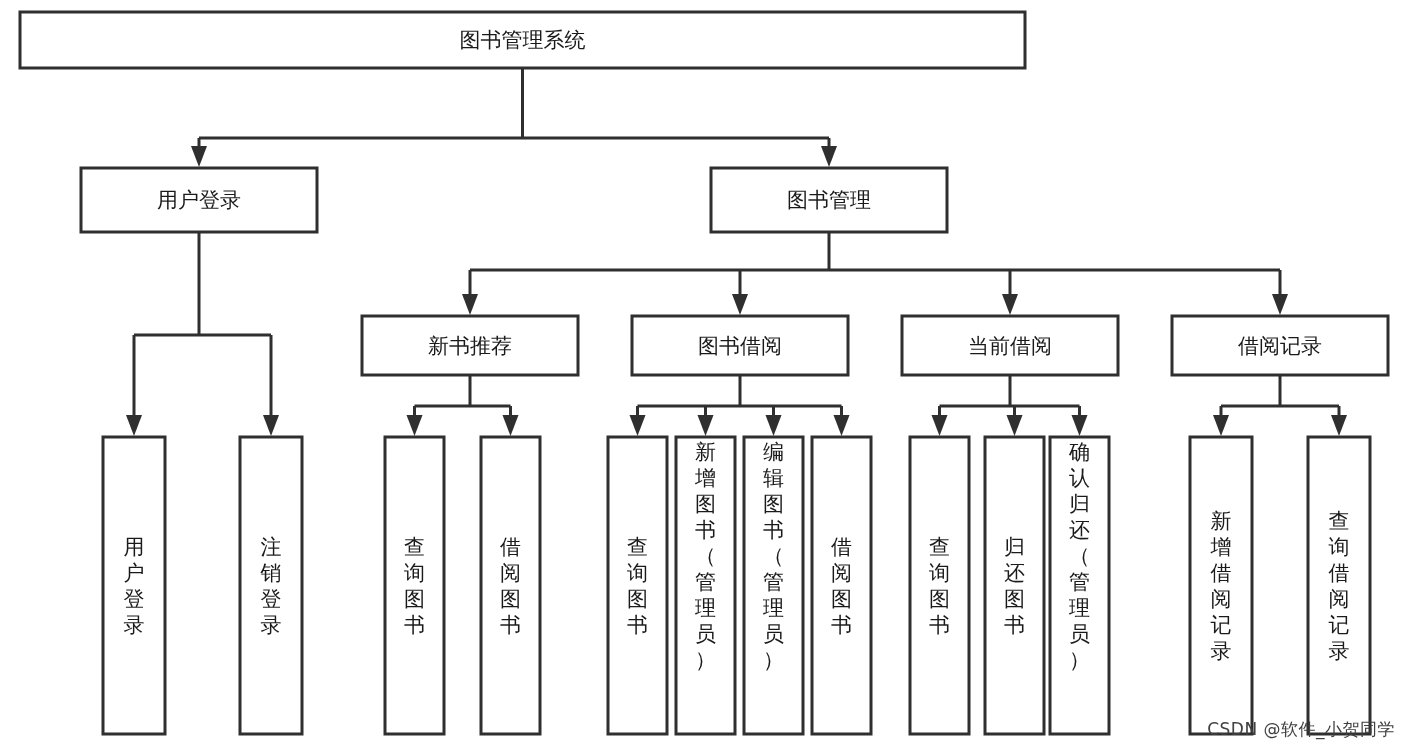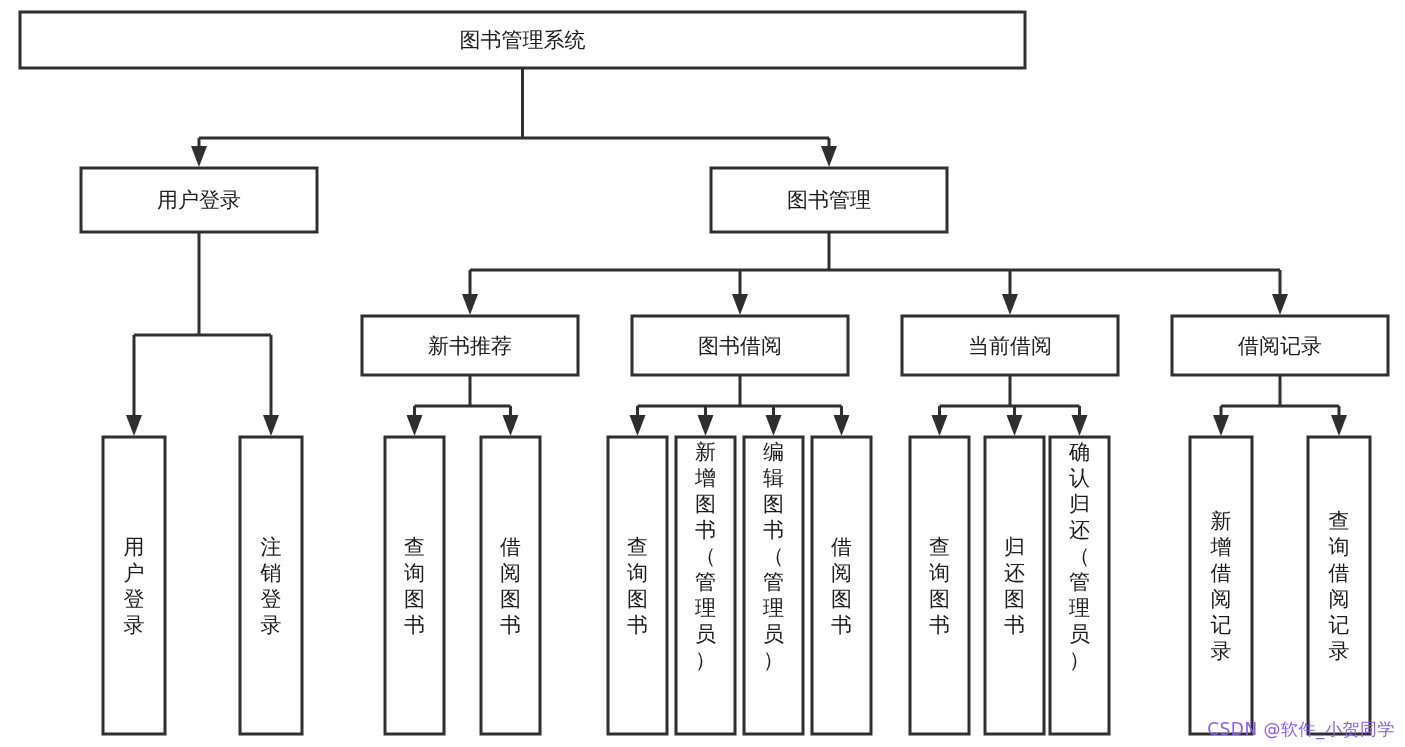--- a/index.html
+++ b/index.html
@@ -52,21 +52,21 @@
     font-family: "DejaVu Sans", "Liberation Sans", sans-serif;
     font-size: 21px;
     text-anchor: middle;
   }
   .watermark {
     position: absolute;
     right: 10px;
     bottom: 6px;
     font-family: "DejaVu Sans", "Liberation Sans", sans-serif;
     font-size: 17px;
-    color: #8b5cf6;
+    color: #404040;
     letter-spacing: 0.5px;
     white-space: nowrap;
     user-select: none;
   }
 </style>
 </head>
 <body>
 
 <div id="diagram-root">
   <svg class="diagram" viewBox="0 0 1405 747" xmlns="http://www.w3.org/2000/svg">

